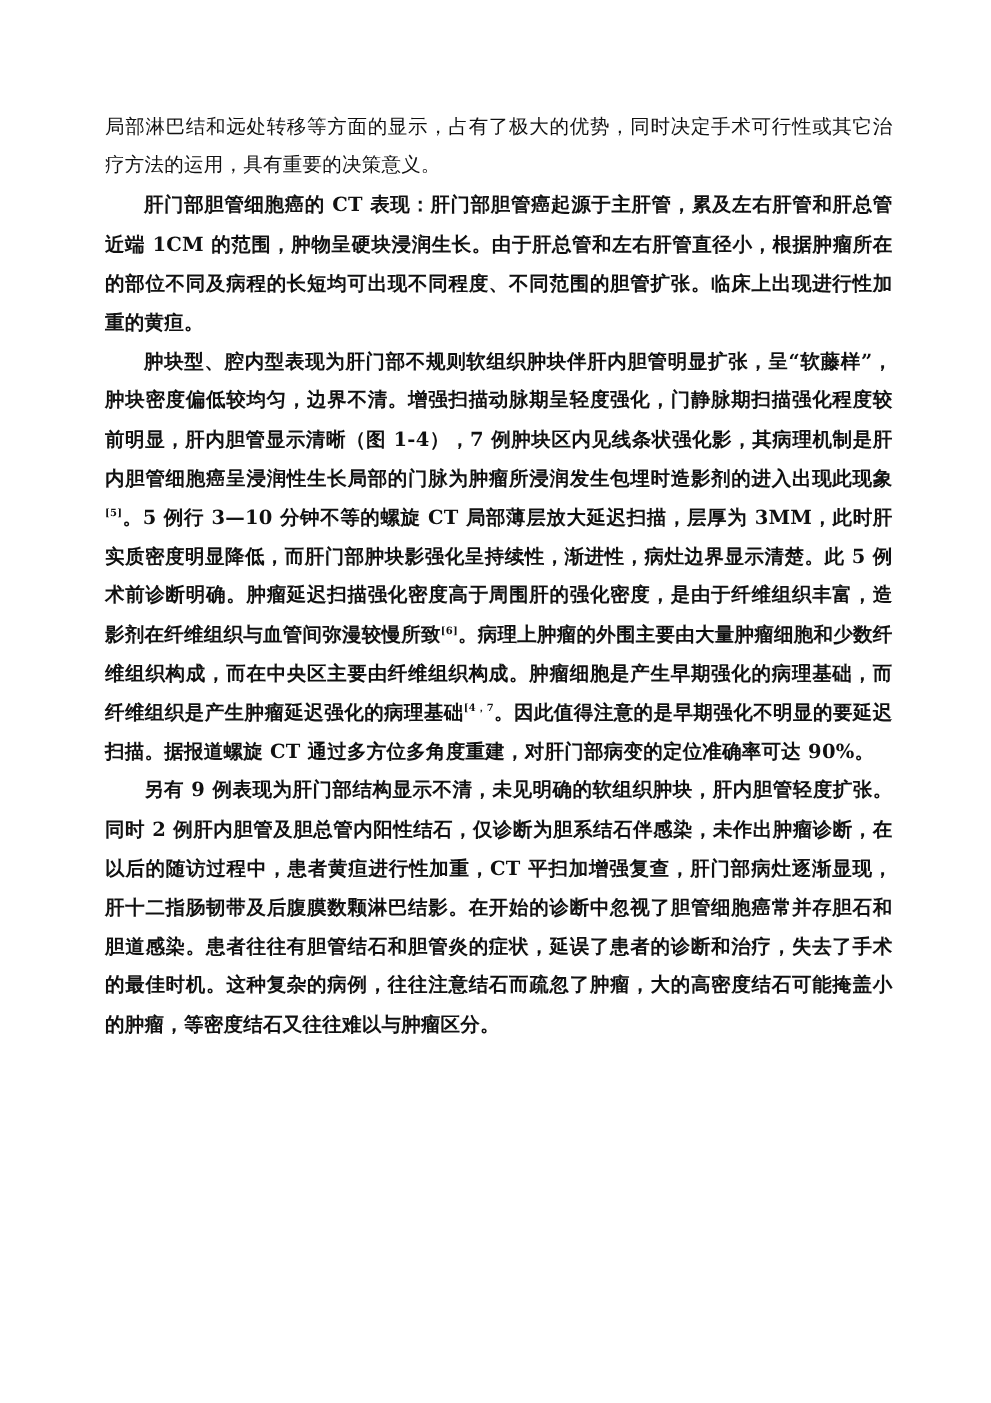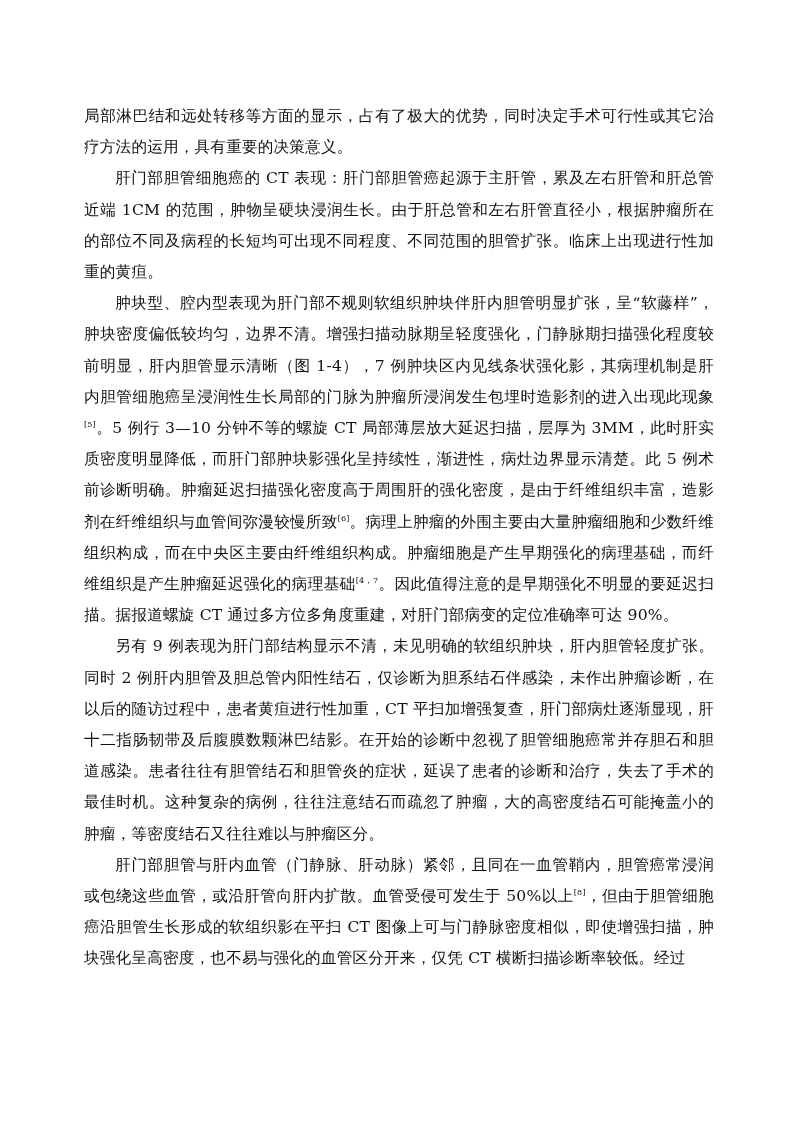--- a/index.html
+++ b/index.html
@@ -11,33 +11,34 @@
       width: 793px;
       height: 1122px;
       position: relative;
       overflow: hidden;
       font-family: "DejaVu Serif", "Liberation Serif", serif;
       color: #111111;
     }
     .page {
       position: absolute;
       left: 84px;
-      top: 101px;
+      top: 86px;
       width: 630px;
     }
     .para {
       margin: 0;
       font-size: 15.6px;
       line-height: 31.2px;
       text-align: justify;
       text-justify: inter-character;
       letter-spacing: 0.2px;
     }
     .indent {
       text-indent: 31.2px;
+      font-weight: bold;
     }
     sup {
       font-size: 8px;
       line-height: 0;
       vertical-align: super;
     }
   </style>
 </head>
 <body>
 
@@ -47,16 +48,13 @@
   </p>
   <p class="para indent">
     <span>肝门部胆管细胞癌的 CT 表现：肝门部胆管癌起源于主肝管，累及左右肝管和肝总管近端 1CM 的范围，肿物呈硬块浸润生长。由于肝总管和左右肝管直径小，根据肿瘤所在的部位不同及病程的长短均可出现不同程度、不同范围的胆管扩张。临床上出现进行性加重的黄疸。</span>
   </p>
   <p class="para indent">
     <span>肿块型、腔内型表现为肝门部不规则软组织肿块伴肝内胆管明显扩张，呈“软藤样”，肿块密度偏低较均匀，边界不清。增强扫描动脉期呈轻度强化，门静脉期扫描强化程度较前明显，肝内胆管显示清晰（图 1-4），7 例肿块区内见线条状强化影，其病理机制是肝内胆管细胞癌呈浸润性生长局部的门脉为肿瘤所浸润发生包埋时造影剂的进入出现此现象</span><sup>[5]</sup><span>。5 例行 3—10 分钟不等的螺旋 CT 局部薄层放大延迟扫描，层厚为 3MM，此时肝实质密度明显降低，而肝门部肿块影强化呈持续性，渐进性，病灶边界显示清楚。此 5 例术前诊断明确。肿瘤延迟扫描强化密度高于周围肝的强化密度，是由于纤维组织丰富，造影剂在纤维组织与血管间弥漫较慢所致</span><sup>[6]</sup><span>。病理上肿瘤的外围主要由大量肿瘤细胞和少数纤维组织构成，而在中央区主要由纤维组织构成。肿瘤细胞是产生早期强化的病理基础，而纤维组织是产生肿瘤延迟强化的病理基础</span><sup>[4，7</sup><span>。因此值得注意的是早期强化不明显的要延迟扫描。据报道螺旋 CT 通过多方位多角度重建，对肝门部病变的定位准确率可达 90%。</span>
   </p>
   <p class="para indent">
     <span>另有 9 例表现为肝门部结构显示不清，未见明确的软组织肿块，肝内胆管轻度扩张。同时 2 例肝内胆管及胆总管内阳性结石，仅诊断为胆系结石伴感染，未作出肿瘤诊断，在以后的随访过程中，患者黄疸进行性加重，CT 平扫加增强复查，肝门部病灶逐渐显现，肝十二指肠韧带及后腹膜数颗淋巴结影。在开始的诊断中忽视了胆管细胞癌常并存胆石和胆道感染。患者往往有胆管结石和胆管炎的症状，延误了患者的诊断和治疗，失去了手术的最佳时机。这种复杂的病例，往往注意结石而疏忽了肿瘤，大的高密度结石可能掩盖小的肿瘤，等密度结石又往往难以与肿瘤区分。</span>
   </p>
-  <p class="para indent">
-    <span>肝门部胆管与肝内血管（门静脉、肝动脉）紧邻，且同在一血管鞘内，胆管癌常浸润或包绕这些血管，或沿肝管向肝内扩散。血管受侵可发生于 50%以上</span><sup>[8]</sup><span>，但由于胆管细胞癌沿胆管生长形成的软组织影在平扫 CT 图像上可与门静脉密度相似，即使增强扫描，肿块强化呈高密度，也不易与强化的血管区分开来，仅凭 CT 横断扫描诊断率较低。经过</span>
-  </p>
 </div>
 
 </body></html>

